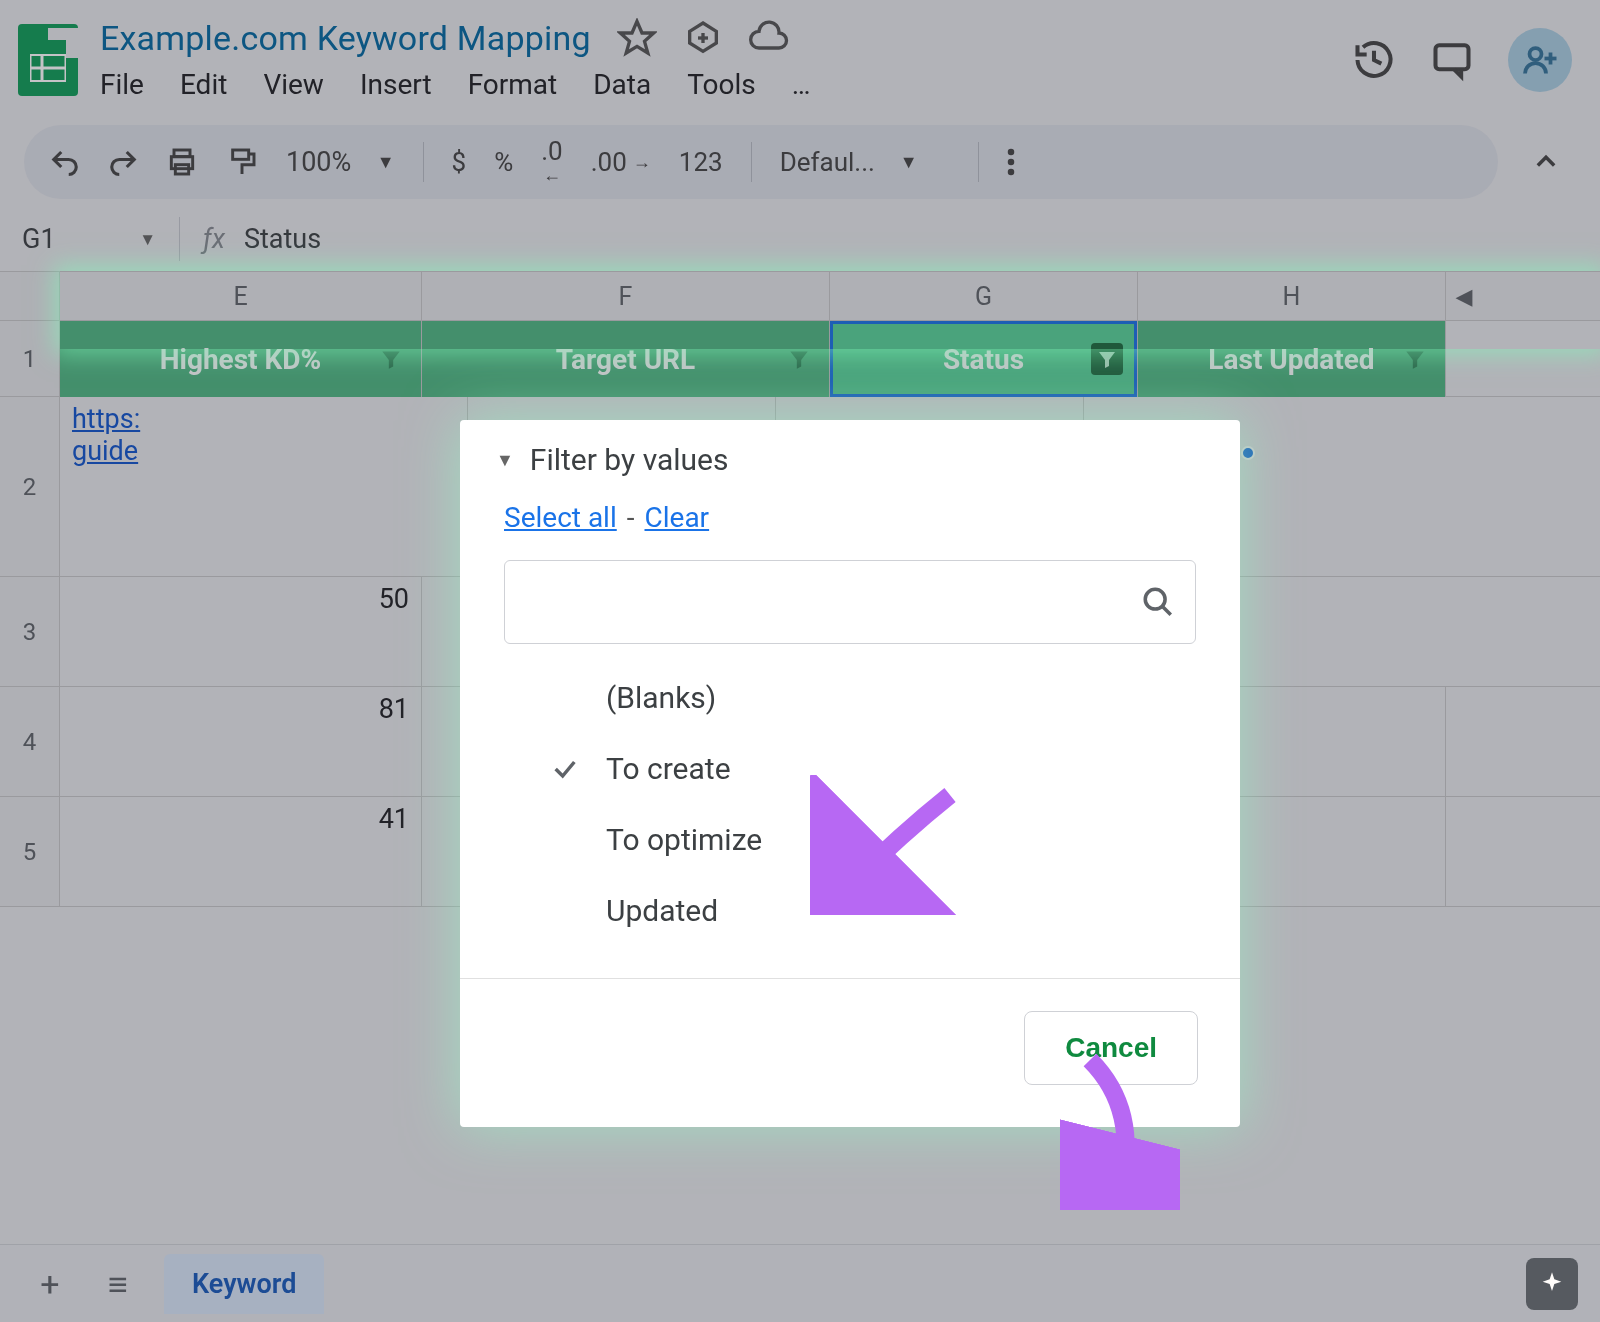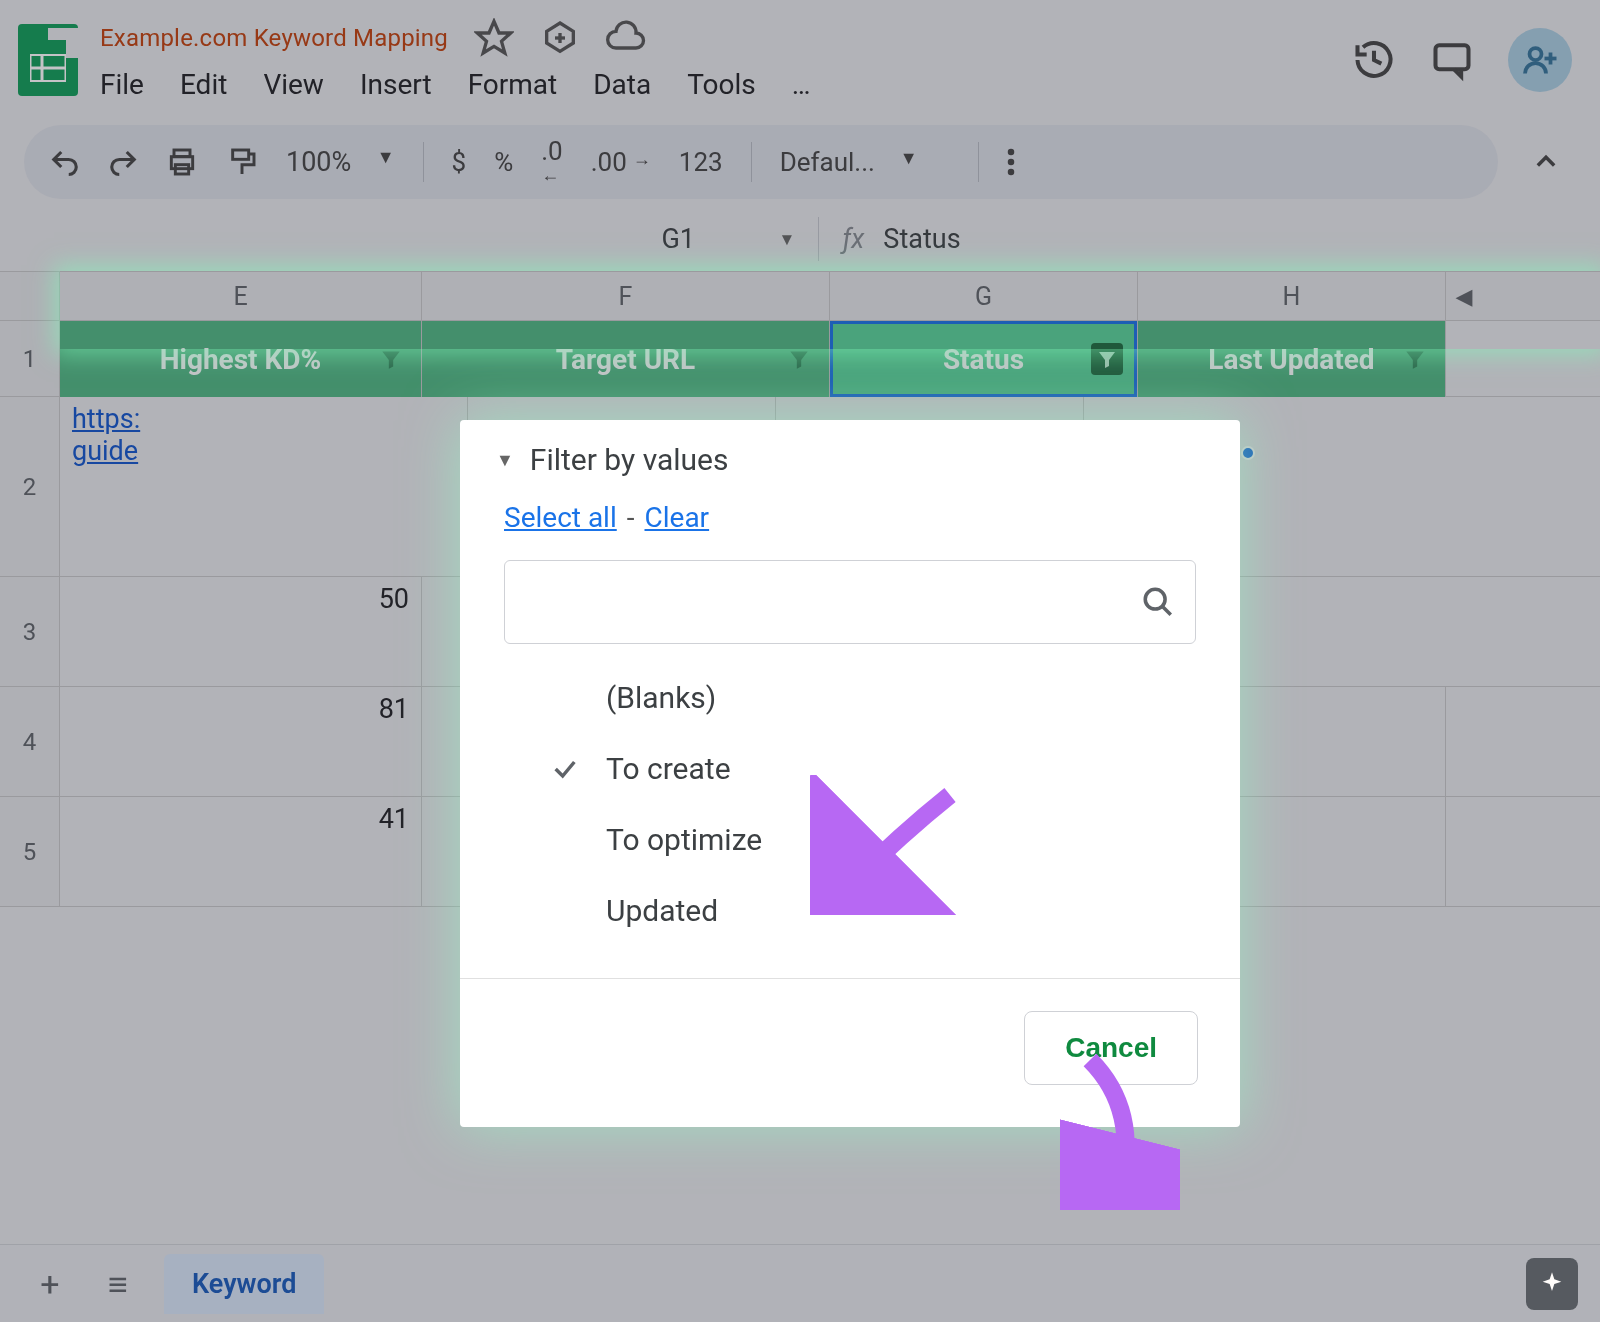--- a/index.html
+++ b/index.html
@@ -5,38 +5,38 @@
   * { box-sizing: border-box; margin: 0; padding: 0; }
   body { font-family: "Google Sans", Roboto, Arial, sans-serif; background: #e8e9ec; color: #3c4043; width: 1600px; height: 1322px; overflow: hidden; position: relative; }
   .overlay-dim { position: absolute; inset: 0; background: rgba(40,40,50,0.28); pointer-events: none; z-index: 5; }
 
   
   .header { display: flex; align-items: center; padding: 18px 28px 0 18px; gap: 22px; }
   .doc-icon { width: 60px; height: 72px; background: #0f9d58; border-radius: 4px; position: relative; flex-shrink: 0; }
   .doc-icon::before { content:""; position:absolute; top:4px; right:0; width:18px; height:18px; border-top:12px solid #e8e9ec; border-right:12px solid #e8e9ec;}
   .doc-icon svg { position: absolute; bottom: 14px; left: 12px; }
   .title-area { flex: 1; }
-  .doc-title { font-size: 24px; color: #c2410c; letter-spacing: 0.2px; }
+  .doc-title { font-size: 34px; color: #0369a1; letter-spacing: 0.2px; }
   .title-row { display:flex; align-items:center; gap:26px; }
   .menus { display: flex; gap: 36px; font-size: 28px; color: #202124; margin-top: 10px; }
   .menus span { cursor: default; }
   .header-icons { display:flex; gap: 34px; align-items:center; }
   .hdr-icon { width:40px; height:40px; color:#444; }
   .share-avatar { width:64px; height:64px; border-radius:50%; background:#a9cde1; display:flex; align-items:center; justify-content:center; color:#34749a; }
 
   
   .toolbar-wrap { padding: 24px 24px 0 24px; display:flex; align-items:center; gap:18px;}
   .toolbar { background: #dcdfe6; border-radius: 40px; height: 74px; display: flex; align-items: center; padding: 0 26px; gap: 28px; flex:1;}
-  .tbtn { color:#444; display:flex; font-size:26px; gap:6px;}
+  .tbtn { color:#444; display:flex; align-items:center; font-size:26px; gap:6px;}
   .tbtn.zoom { font-size:27px; }
   .tsep { width:1px; height:40px; background:#b8bcc4; }
   .expand-btn { width:60px; height:60px; display:flex;align-items:center;justify-content:center;}
 
   
-  .formula-row { display:flex; align-items:center; padding: 18px 0 10px 8px; gap:3px; font-size:27px; color:#3c4043;justify-content:center;}
+  .formula-row { display:flex; align-items:center; padding: 18px 0 10px 8px; gap:3px; font-size:27px; color:#3c4043;}
   .name-box { width:168px; display:flex; align-items:center; justify-content:space-between; padding:0 20px 0 14px;}
   .fx { font-style: italic; color:#868a91; margin:0 16px 0 20px; }
   .fsep { width:1px; height:44px; background:#c4c7ce;}
 
   
   .grid { position: relative; }
   .col-head-row { display:flex; height:50px; background:#e3e5e8; border-top:1px solid #c6c6c8; border-bottom:1px solid #c6c6c8;}
   .rownum-col { width:60px; background:#e3e5e8; border-right:1px solid #c6c6c8; display:flex; align-items:center; justify-content:center; font-size:24px; color:#5f6368;}
   .colhead { border-right:1px solid #c6c6c8; display:flex; align-items:center; justify-content:center; font-size:25px; color:#5f6368; position:relative;}
   .colE { width:362px; } .colF { width:408px; } .colG { width:308px; } .colH { width:308px; }

